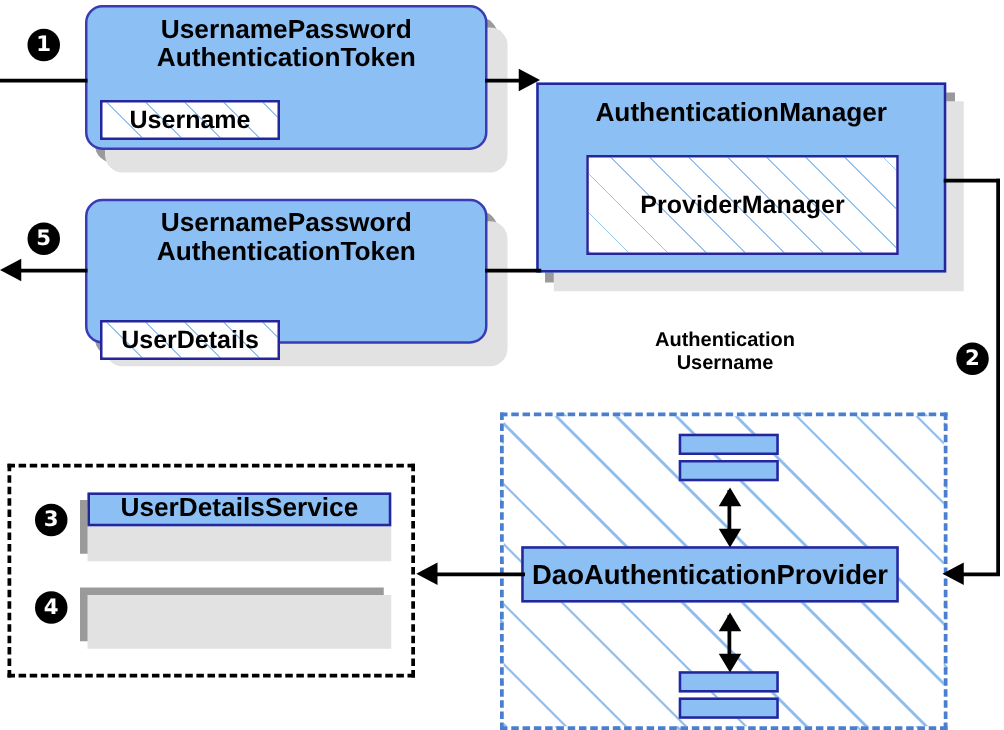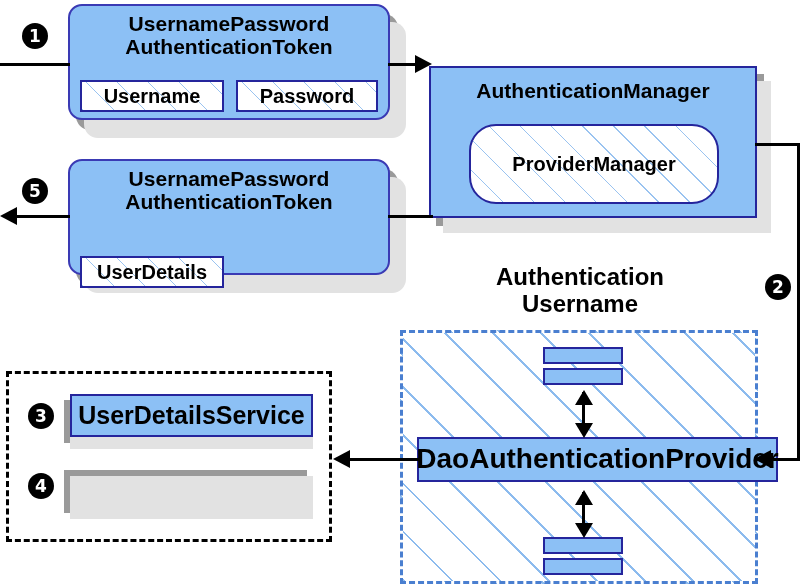--- a/index.html
+++ b/index.html
@@ -190,40 +190,37 @@
 
   <div class="node node-round" style="left:68px; top:4px; width:322px; height:116px;">
     <div class="title-2line">
       <div>UsernamePassword</div>
       <div>AuthenticationToken</div>
     </div>
   </div>
   <div class="hatchbox" style="left:80px; top:80px; width:144px; height:32px; font-size:20px;align-items:center;">
     <span>Username</span>
   </div>
-  <div class="hatchbox" style="left:236px; top:80px; width:142px; height:32px; font-size:20px;">
-    <span>Password</span>
-  </div>
 
   <div class="badge" style="left:22px; top:23px;">
     <span>1</span>
   </div>
 
   <div class="line-h" style="left:0px; top:63px; width:70px;"></div>
 
   <div class="line-h" style="left:388px; top:63px; width:36px;"></div>
   <div class="arrow arrow-right" style="left:415px; top:55px;"></div>
 
   <div class="shadow-dark abs" style="left:436px; top:74px; width:328px; height:152px;"></div>
   <div class="shadow-light abs" style="left:443px; top:81px; width:328px; height:152px;"></div>
 
   <div class="node" style="left:429px; top:66px; width:328px; height:152px; align-items:flex-start;">
     <div class="node-title" style="padding-top:12px;">AuthenticationManager</div>
   </div>
-  <div class="hatchbox" style="left:469px; top:124px; width:250px; height:80px; font-size:20px;border-radius:27px;">
+  <div class="hatchbox" style="left:469px; top:124px; width:250px; height:80px; font-size:20px;">
     <span>ProviderManager</span>
   </div>
 
   <div class="shadow-dark abs" style="left:76px; top:169px; width:322px; height:116px; border-radius:14px;"></div>
   <div class="shadow-light abs" style="left:84px; top:177px; width:322px; height:116px; border-radius:14px;"></div>
 
   <div class="node node-round" style="left:68px; top:159px; width:322px; height:116px;">
     <div class="title-2line">
       <div>UsernamePassword</div>
       <div>AuthenticationToken</div>
@@ -244,55 +241,55 @@
 
   <div class="line-h" style="left:755px; top:143px; width:45px;"></div>
   <div class="line-v" style="left:797px; top:143px; height:317px;"></div>
   <div class="line-h" style="left:762px; top:458px; width:38px;"></div>
   <div class="arrow arrow-left" style="left:754px; top:450px;"></div>
 
   <div class="badge" style="left:765px; top:274px;">
     <span>2</span>
   </div>
 
-  <div class="label" style="left:470px; top:264px; width:220px; font-size:24px;">
+  <div class="label" style="left:470px; top:264px; width:220px; font-size:16px;">
     <div>Authentication</div>
     <div>Username</div>
   </div>
 
   <div class="providers-region" style="left:400px; top:330px; width:358px; height:254px;"></div>
 
   <div class="bar" style="left:543px; top:347px; width:80px; height:17px;"></div>
   <div class="bar" style="left:543px; top:368px; width:80px; height:17px;"></div>
 
   <div class="line-v" style="left:582px; top:392px; height:42px;"></div>
   <div class="arrow arrow-up" style="left:575px; top:390px;"></div>
   <div class="arrow arrow-down" style="left:575px; top:423px;"></div>
 
   <div class="shadow-dark abs" style="left:421px; top:444px; width:325px; height:45px;"></div>
   <div class="shadow-light abs" style="left:427px; top:450px; width:325px; height:45px;"></div>
-  <div class="node" style="left:417px; top:437px; width:361px; height:45px; font-size:28px;">
+  <div class="node" style="left:417px; top:437px; width:302px; height:45px; font-size:22px;">
     <span>DaoAuthenticationProvider</span>
   </div>
 
   <div class="line-v" style="left:582px; top:492px; height:42px;"></div>
   <div class="arrow arrow-up" style="left:575px; top:490px;"></div>
   <div class="arrow arrow-down" style="left:575px; top:523px;"></div>
 
   <div class="bar" style="left:543px; top:537px; width:80px; height:17px;"></div>
   <div class="bar" style="left:543px; top:558px; width:80px; height:17px;"></div>
 
   <div class="line-h" style="left:348px; top:458px; width:72px;"></div>
   <div class="arrow arrow-left" style="left:333px; top:450px;"></div>
 
   <div class="beans-region" style="left:6px; top:371px; width:326px; height:171px;"></div>
 
   <div class="shadow-dark abs" style="left:64px; top:400px; width:243px; height:43px;"></div>
   <div class="shadow-light abs" style="left:70px; top:406px; width:243px; height:43px;"></div>
-  <div class="node" style="left:70px; top:394px; width:243px; height:43px; font-size:25px;">
+  <div class="node" style="left:70px; top:394px; width:243px; height:27px; font-size:21px;">
     <span>UserDetailsService</span>
   </div>
   <div class="badge" style="left:28px; top:403px;">
     <span>3</span>
   </div>
 
   <div class="shadow-dark abs" style="left:64px; top:470px; width:243px; height:43px;"></div>
   <div class="shadow-light abs" style="left:70px; top:476px; width:243px; height:43px;"></div>
   <div class="badge" style="left:28px; top:473px;">
     <span>4</span>

